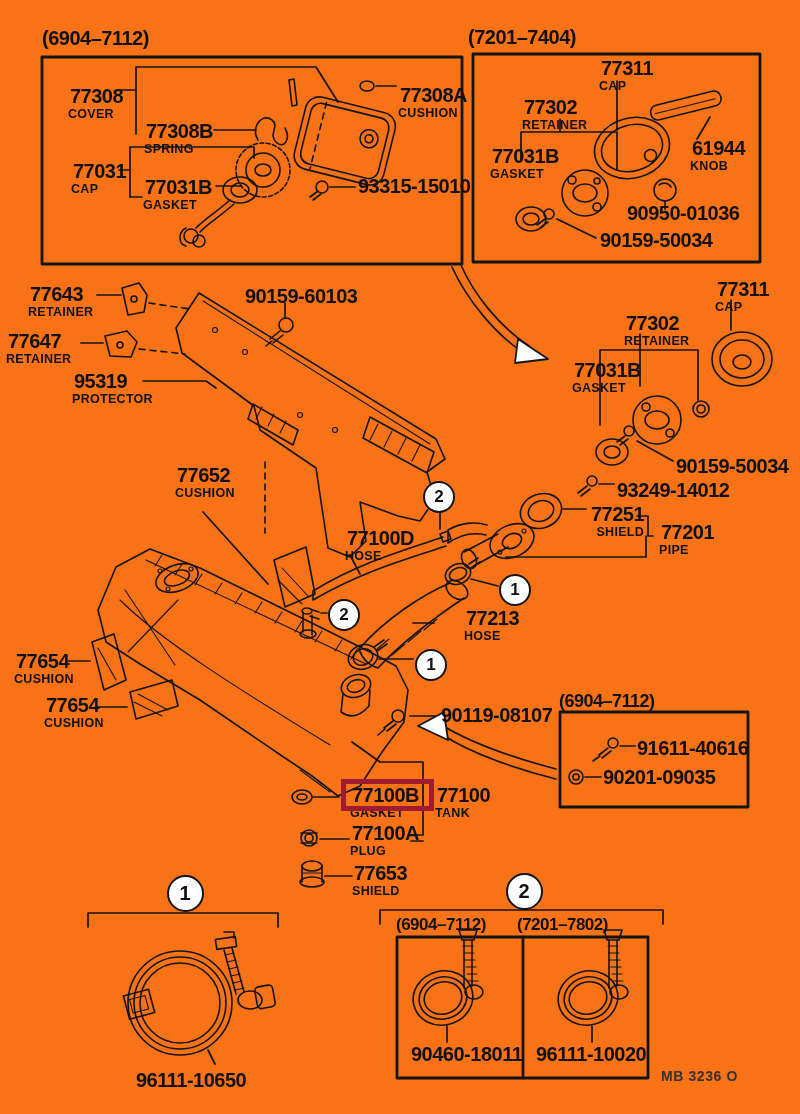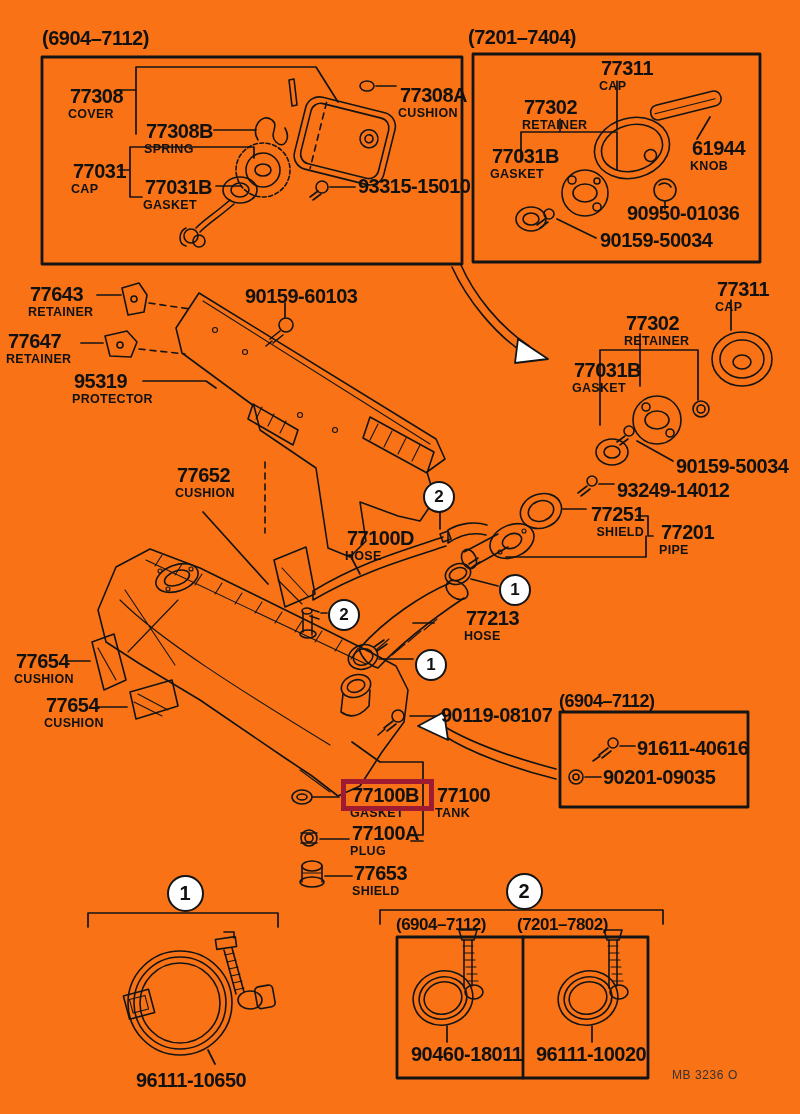--- a/index.html
+++ b/index.html
@@ -17,21 +17,21 @@
   svg.art .knurl{stroke-dasharray:4 2.5;}
   .plabel{position:absolute;white-space:nowrap;line-height:1;}
   .plabel .num{display:block;font-size:20px;font-weight:700;letter-spacing:-0.5px;}
   .plabel .desc{display:block;font-size:12.5px;font-weight:700;letter-spacing:0.3px;margin-top:2px;margin-left:-2px;}
   .callout{position:absolute;border:2.2px solid #141414;border-radius:50%;background:#fff;
            display:flex;align-items:center;justify-content:center;font-weight:700;}
   .period{position:absolute;font-weight:700;white-space:nowrap;letter-spacing:-0.5px;}
   .period.big{font-size:20px;}
   .period.mid{font-size:18px;}
   .period.col{font-size:17px;}
-  .footer-note{position:absolute;right:62px;top:1068px;font-size:12px;font-weight:400;color:#333;letter-spacing:0.6px;padding-left:18px;}
+  .footer-note{position:absolute;right:62px;top:1068px;font-size:14px;font-weight:700;color:#333;letter-spacing:0.6px;padding-left:18px;}
   #highlight{position:absolute;box-sizing:border-box;}
 </style>
 </head>
 <body>
 
 <div class="stage">
 
   <svg class="art" width="800" height="1114" viewBox="0 0 800 1114">
 
     <rect class="box" x="42" y="57" width="420" height="207"></rect>

